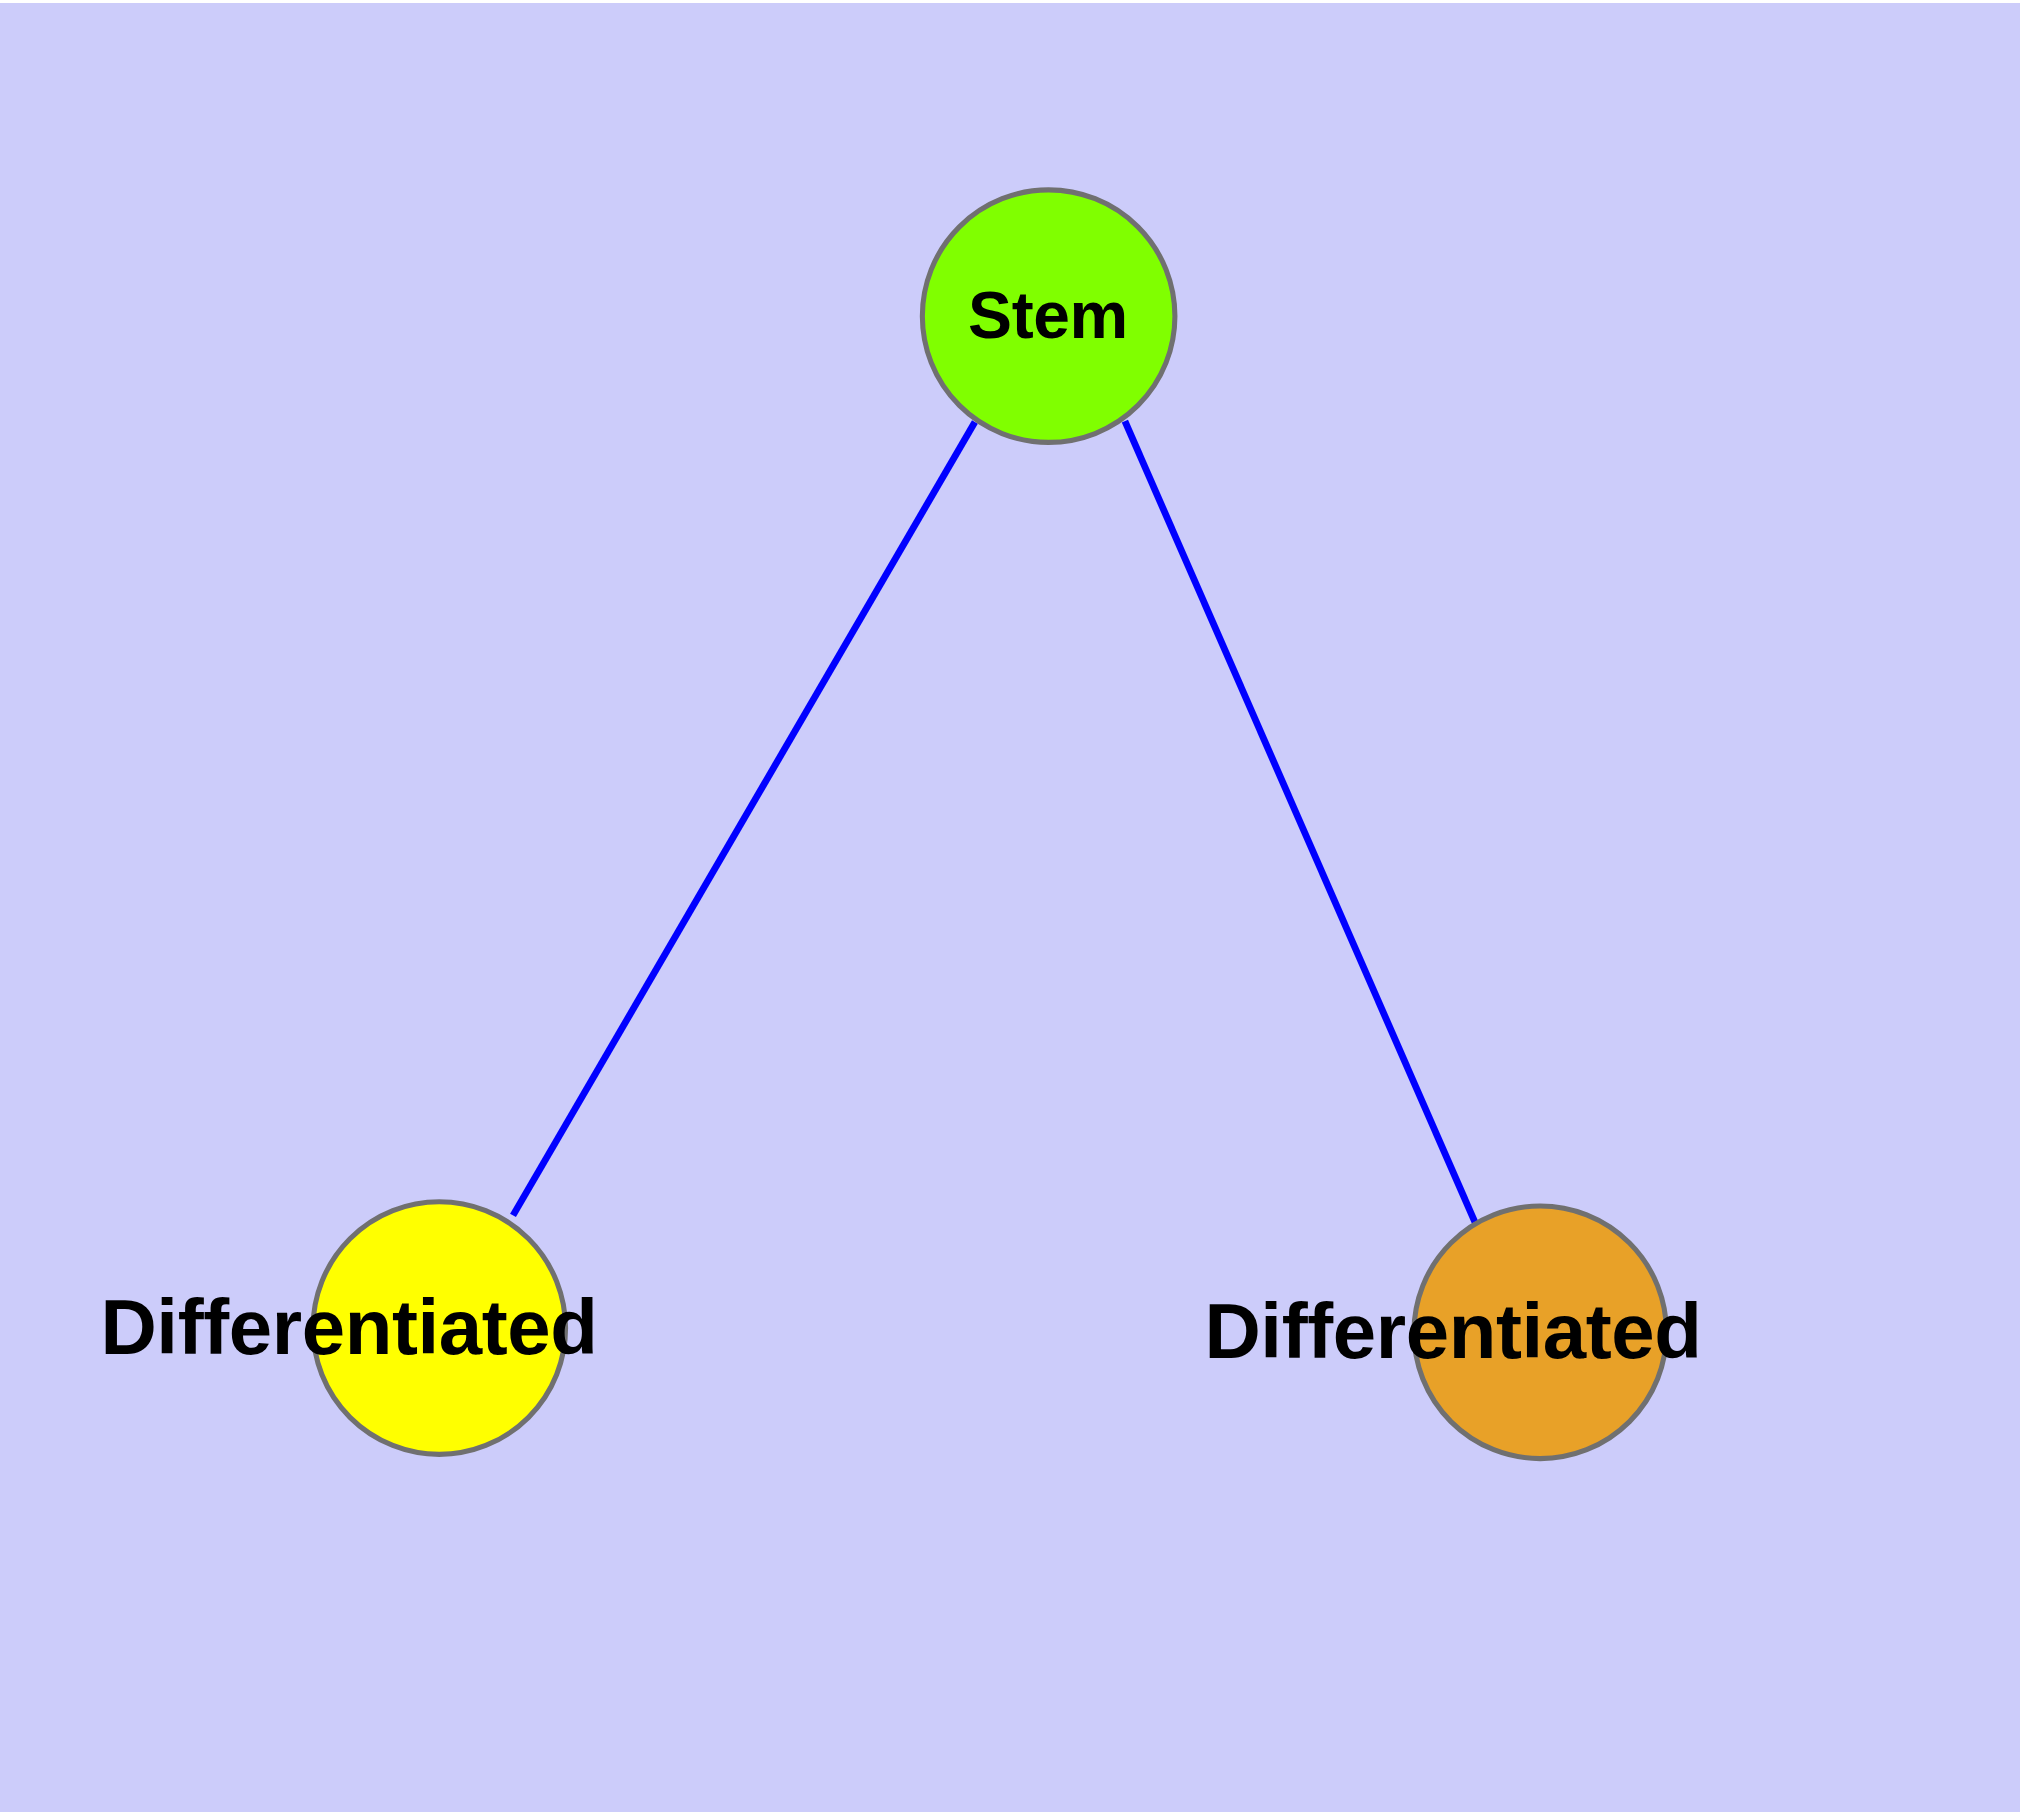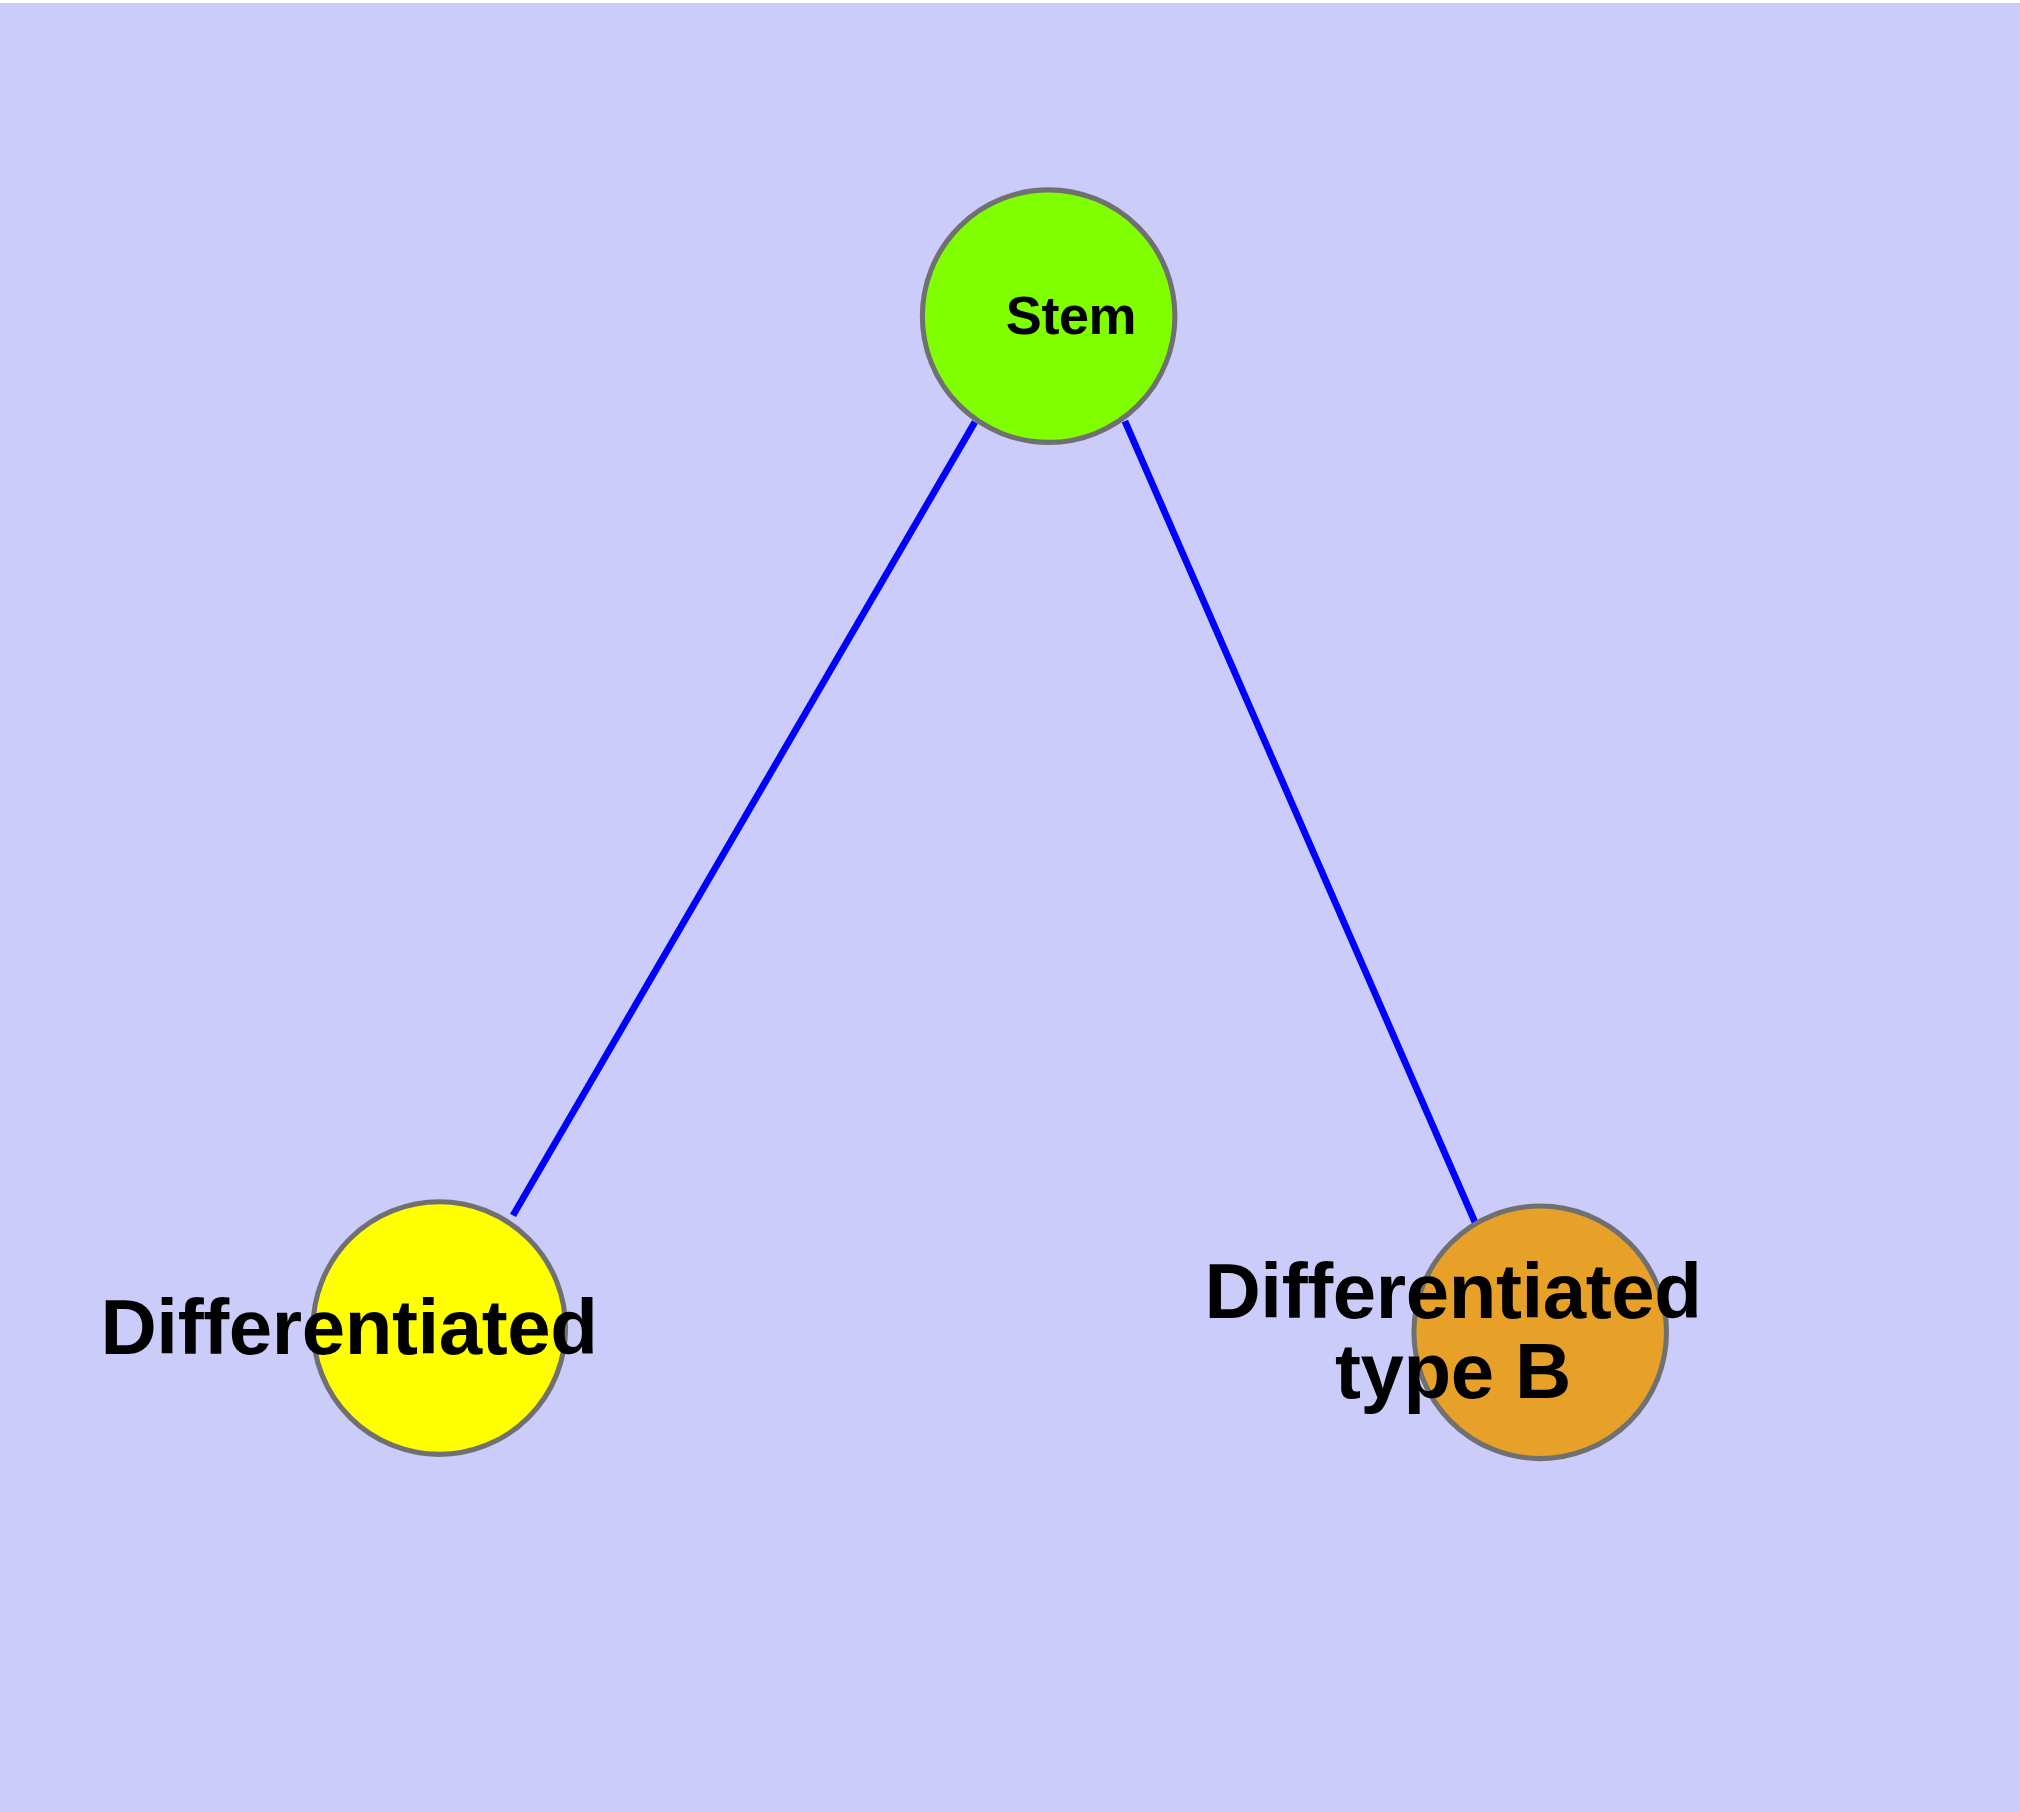--- a/index.html
+++ b/index.html
@@ -33,25 +33,24 @@
   .node-label {
     position: absolute;
     color: #000000;
     font-weight: bold;
     text-align: center;
     line-height: 1.02;
     white-space: pre;
     letter-spacing: -0.4px;
   }
   #label-stem {
-    font-size: 54px;
+    font-size: 66px;
     left: 1048px;
     top: 316px;
     transform: translate(-50%, -50%);
-    margin-left: 23px;
   }
   #label-type-a {
     font-size: 78px;
     left: 349px;
     top: 1328px;
     transform: translate(-50%, -50%);
   }
   #label-type-b {
     font-size: 78px;
     left: 1453px;
@@ -75,16 +74,16 @@
       <circle cx="1237" cy="373" r="149" fill="#80ff00" stroke="#707070" stroke-width="6"></circle>
       <circle cx="518" cy="1567" r="149" fill="#ffff00" stroke="#707070" stroke-width="6"></circle>
       <circle cx="1817" cy="1572" r="149" fill="#e8a128" stroke="#707070" stroke-width="6"></circle>
     </g>
   </svg>
 
   <div class="node-label" id="label-stem" style="left: 1048px; top: 316px;">Stem</div>
 
   <div class="node-label" id="label-type-a" style="left: 349px; top: 1328px;"><span>Differentiated</span><br></div>
 
-  <div class="node-label" id="label-type-b" style="left: 1453px; top: 1332px;"><span>Differentiated</span><br><span>type B</span></div>
+  <div class="node-label" id="label-type-b" style="left: 1453px; top: 1332px;"><span>Differentiated</span><br></div>
 
 </div>
 
 
 </body></html>

